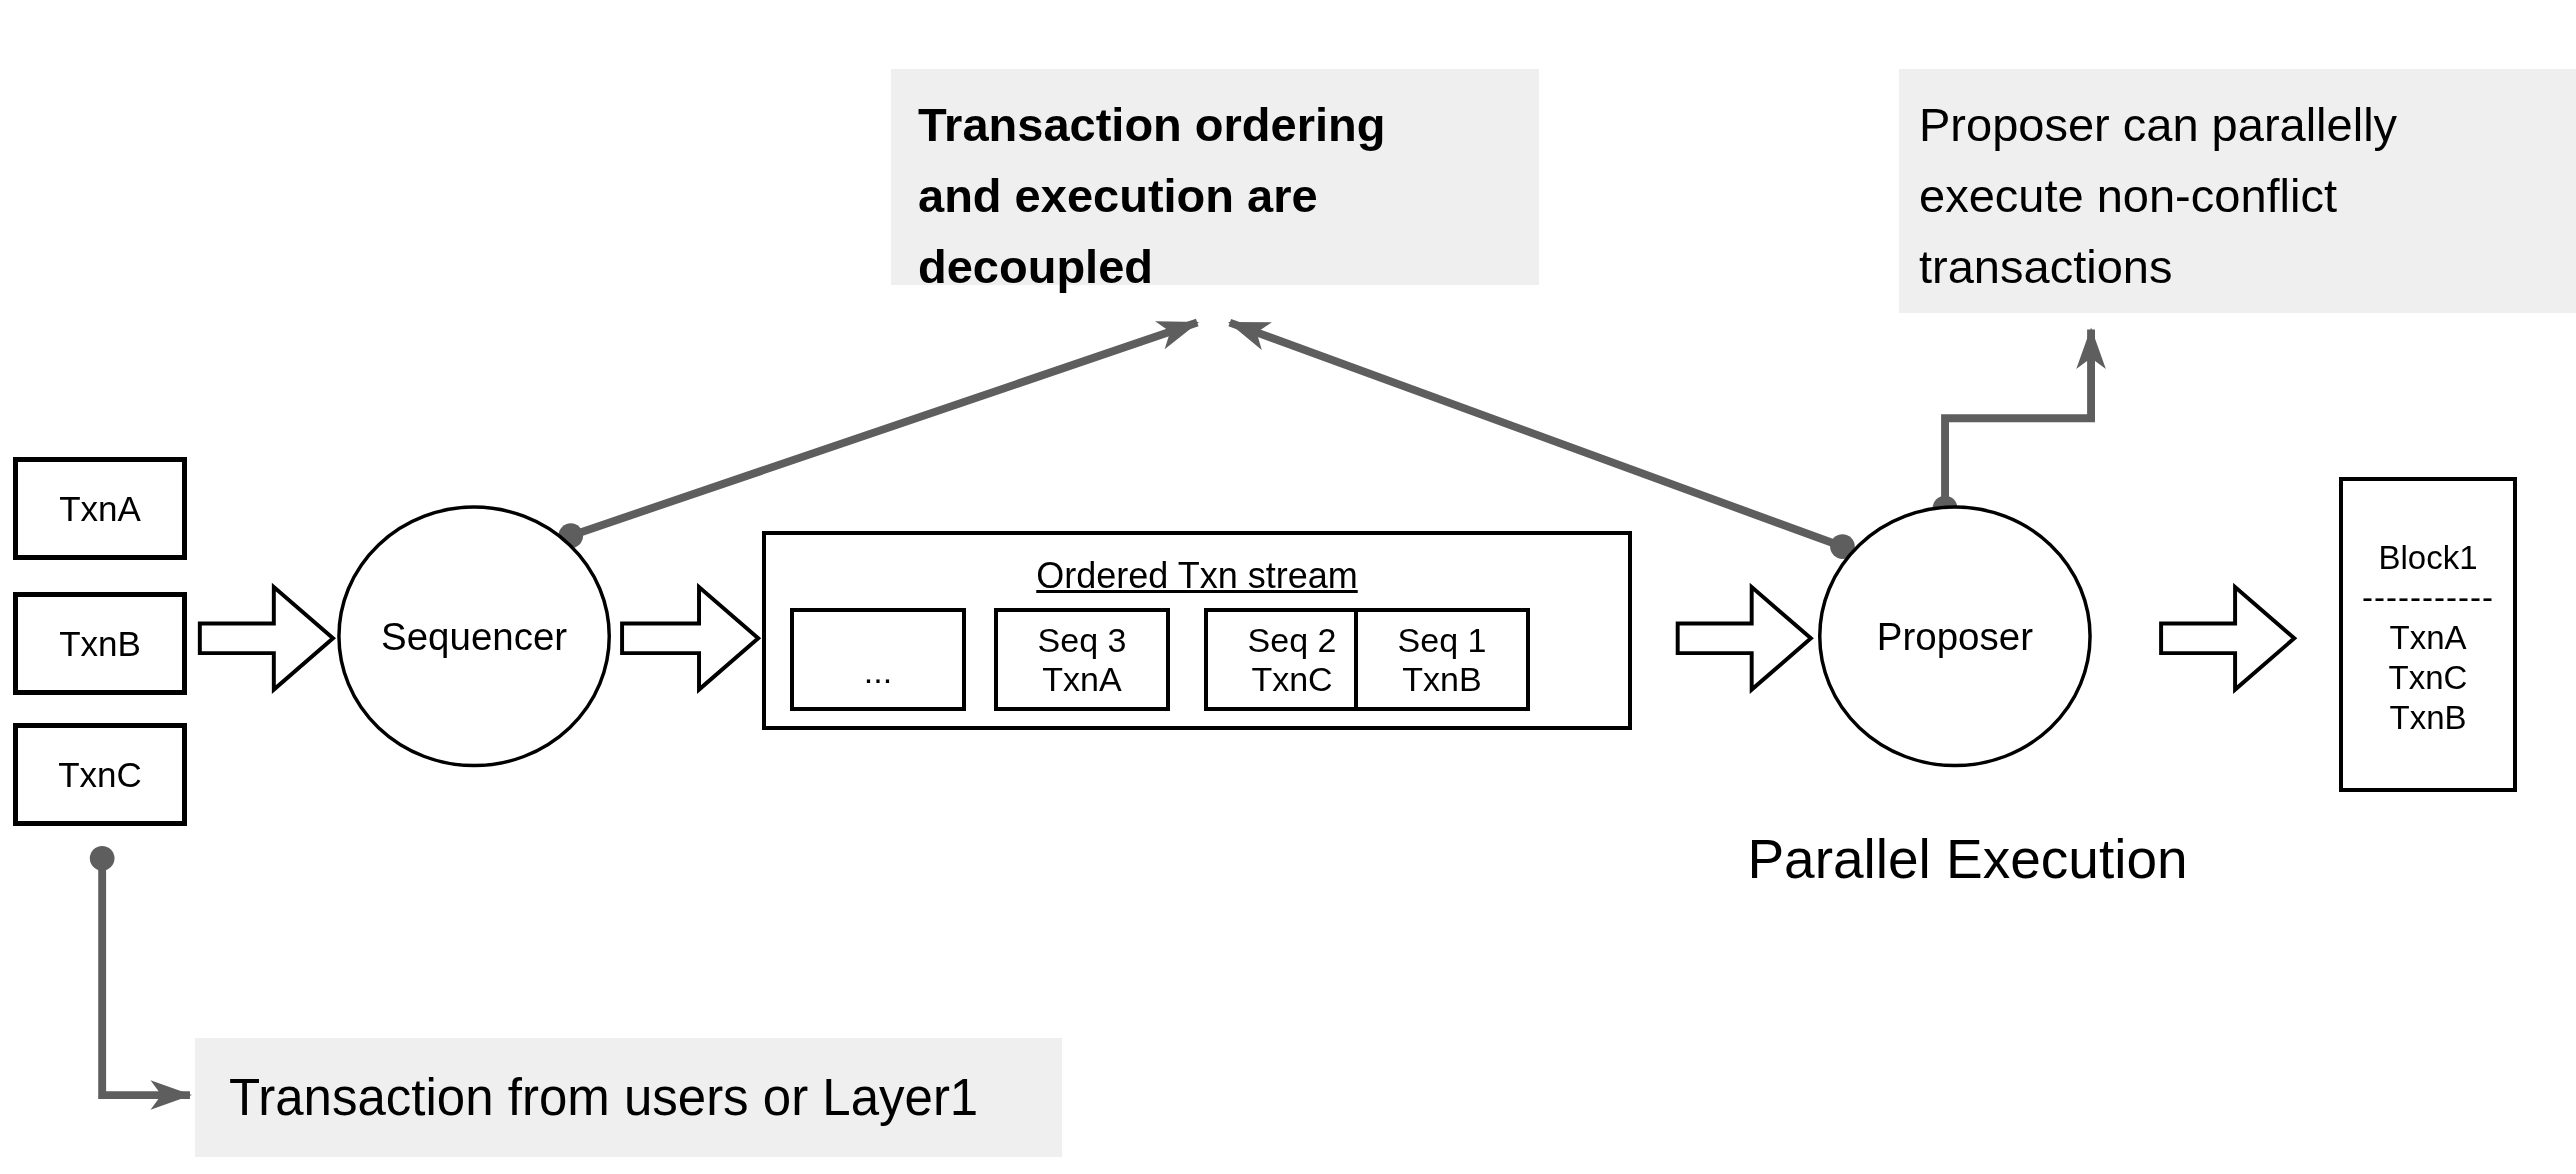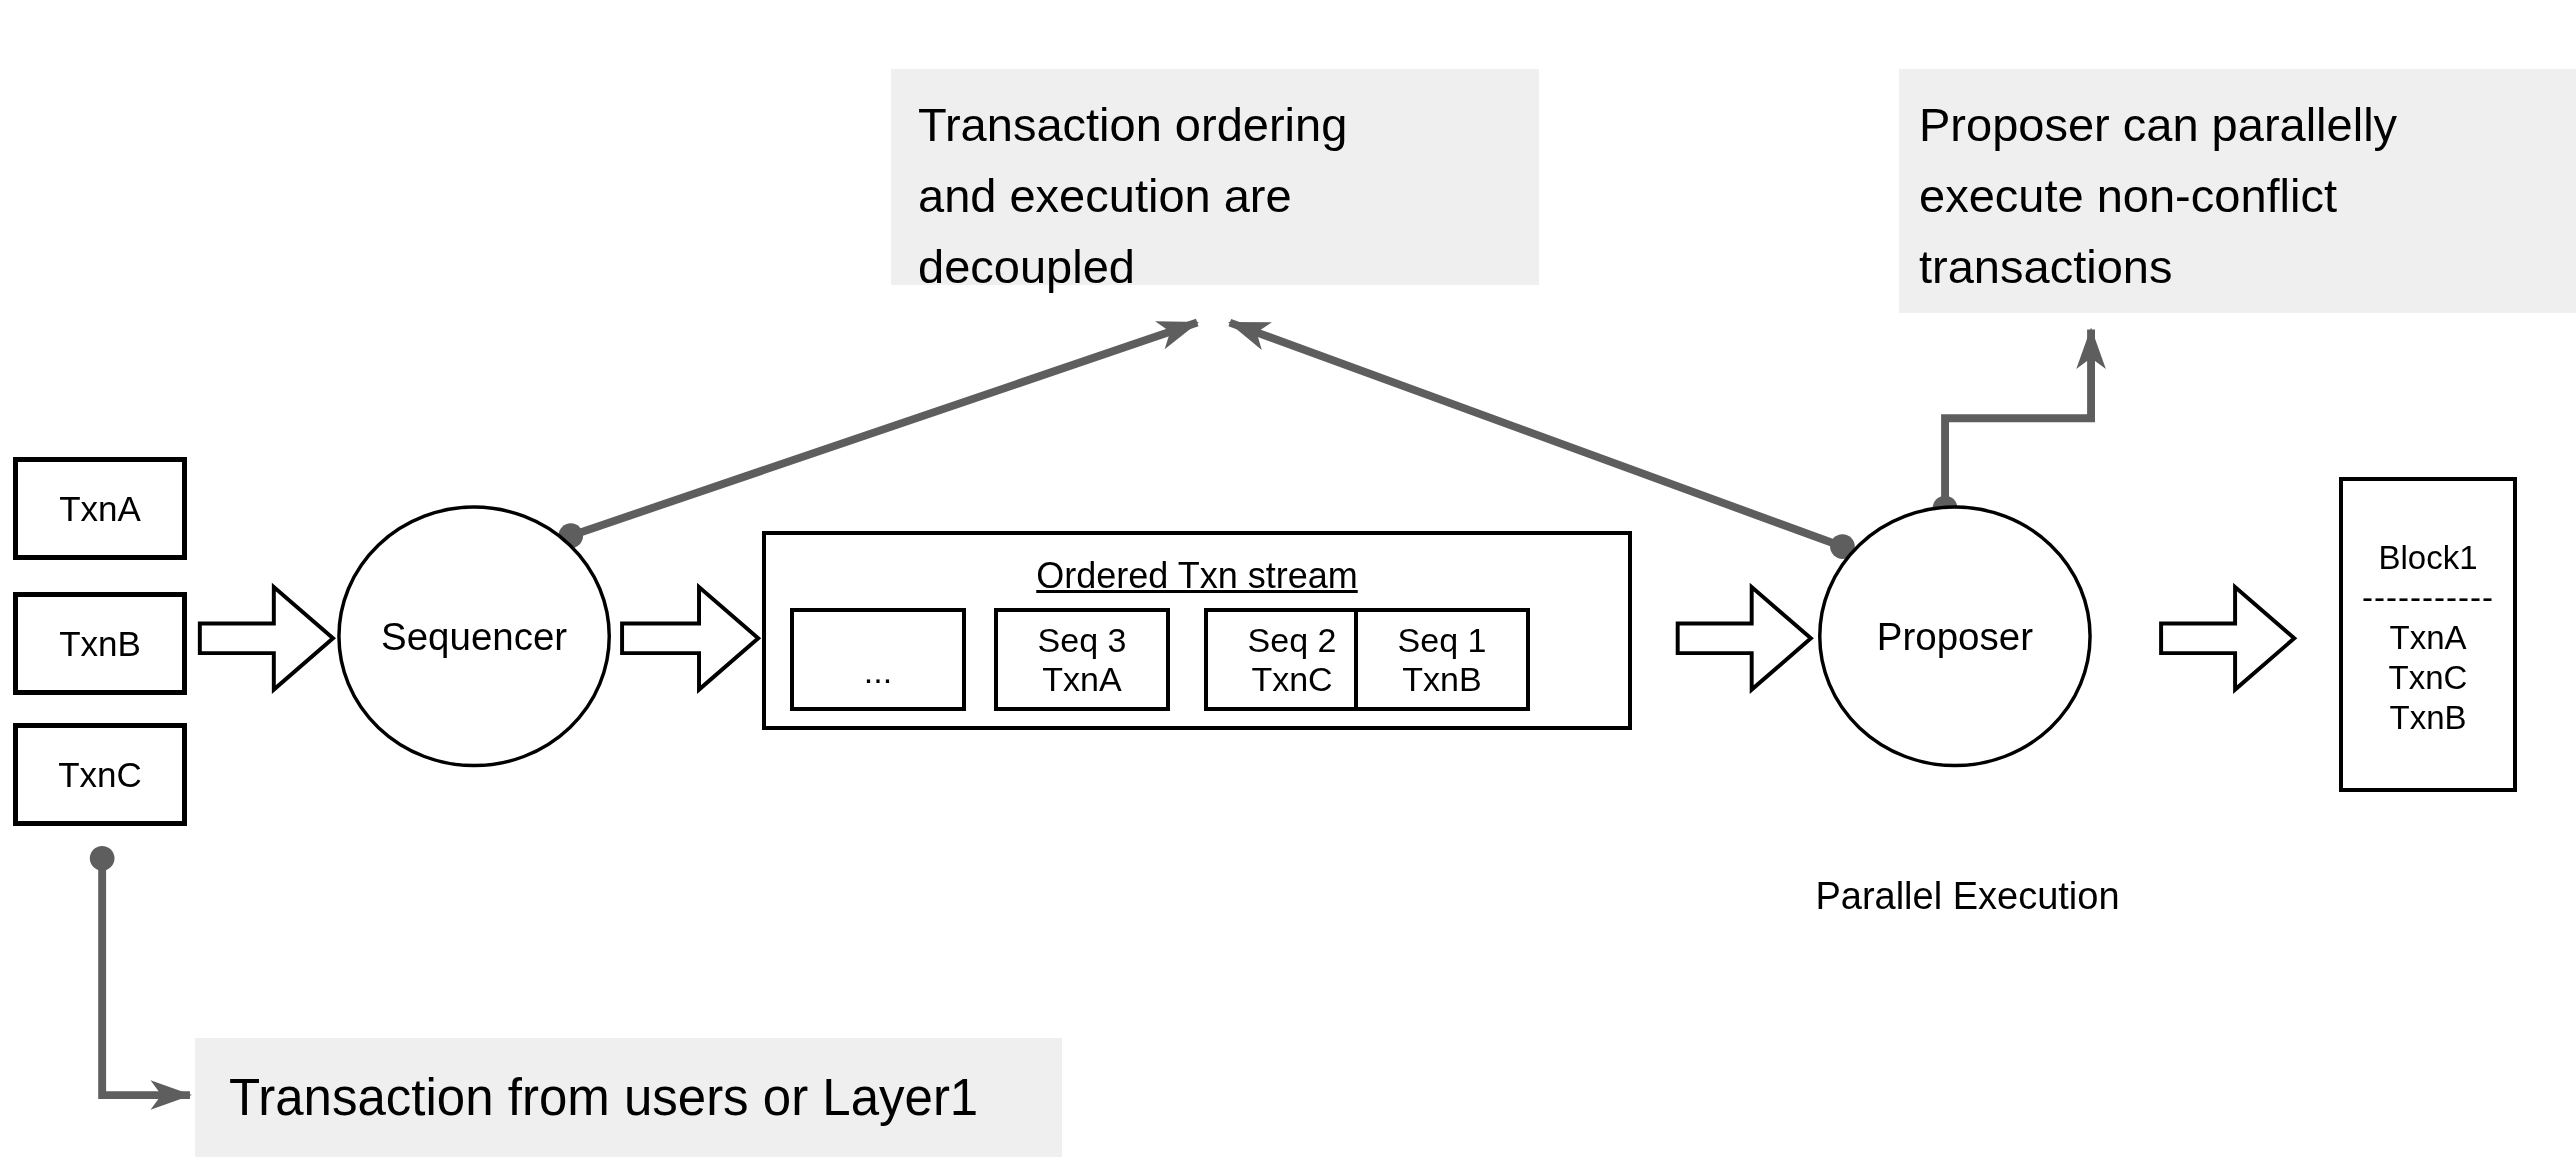--- a/index.html
+++ b/index.html
@@ -66,21 +66,21 @@
   
   .caption{
     width:493px;text-align:center;font-size:43px;
   }
 
   
   .note{
     background:var(--note-bg);
     font-size:47px;line-height:71px;
   }
-  .note-decoupled{left:891px;top:69px;width:648px;height:216px;padding:20px 0 0 27px;}
+  .note-decoupled{left:891px;top:69px;width:648px;height:216px;padding:20px 0 0 27px;font-weight:bold;}
   .note-parallel{left:1899px;top:69px;width:782px;height:244px;padding:20px 0 0 20px;}
   .note-source{
     left:195px;top:1038px;width:867px;height:119px;
     display:flex;align-items:center;padding-left:34px;
     font-size:51px;line-height:51px;
   }
 </style>
 </head>
 <body>
 
@@ -145,21 +145,21 @@
   </div>
 
   <div class="abs block1-box">
     <span>Block1</span>
     <span class="block1-divider">-----------</span>
     <span>TxnA</span>
     <span>TxnC</span>
     <span>TxnB</span>
   </div>
 
-  <div class="abs caption" style="left:1721px;top:875px;font-size:38px;">Parallel Execution</div>
+  <div class="abs caption" style="left:1721px;top:827px;font-size:55px;">Parallel Execution</div>
 
   <div class="abs note note-decoupled">
     <div>Transaction ordering</div>
     <div>and execution are</div>
     <div>decoupled</div>
   </div>
   <div class="abs note note-parallel">
     <div>Proposer can parallelly</div>
     <div>execute non-conflict</div>
     <div>transactions</div>

